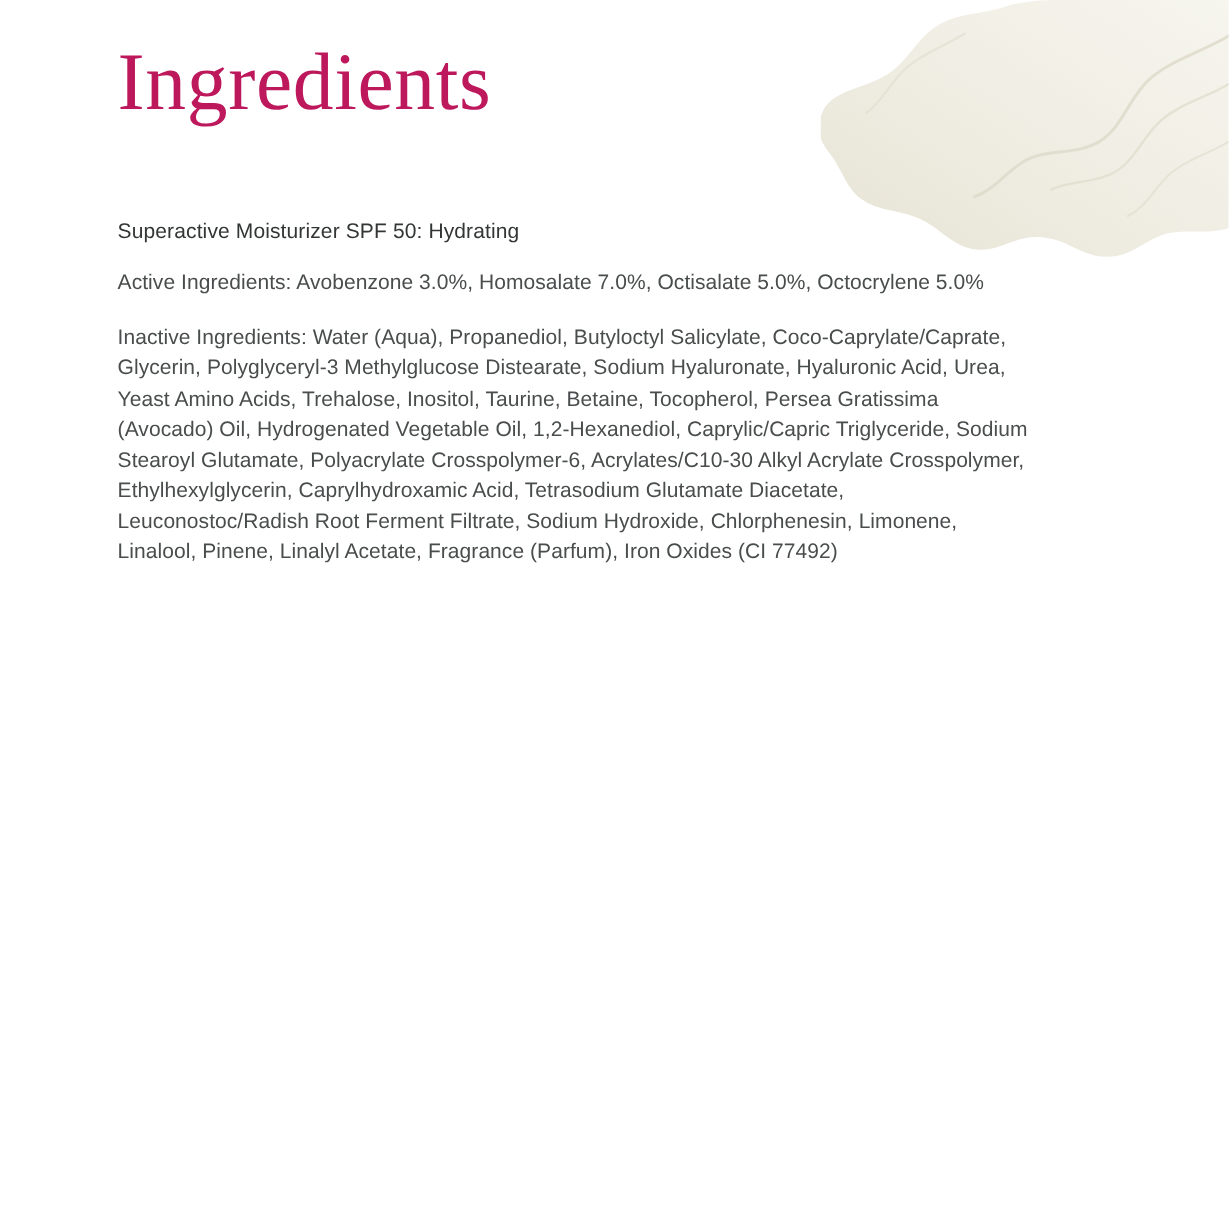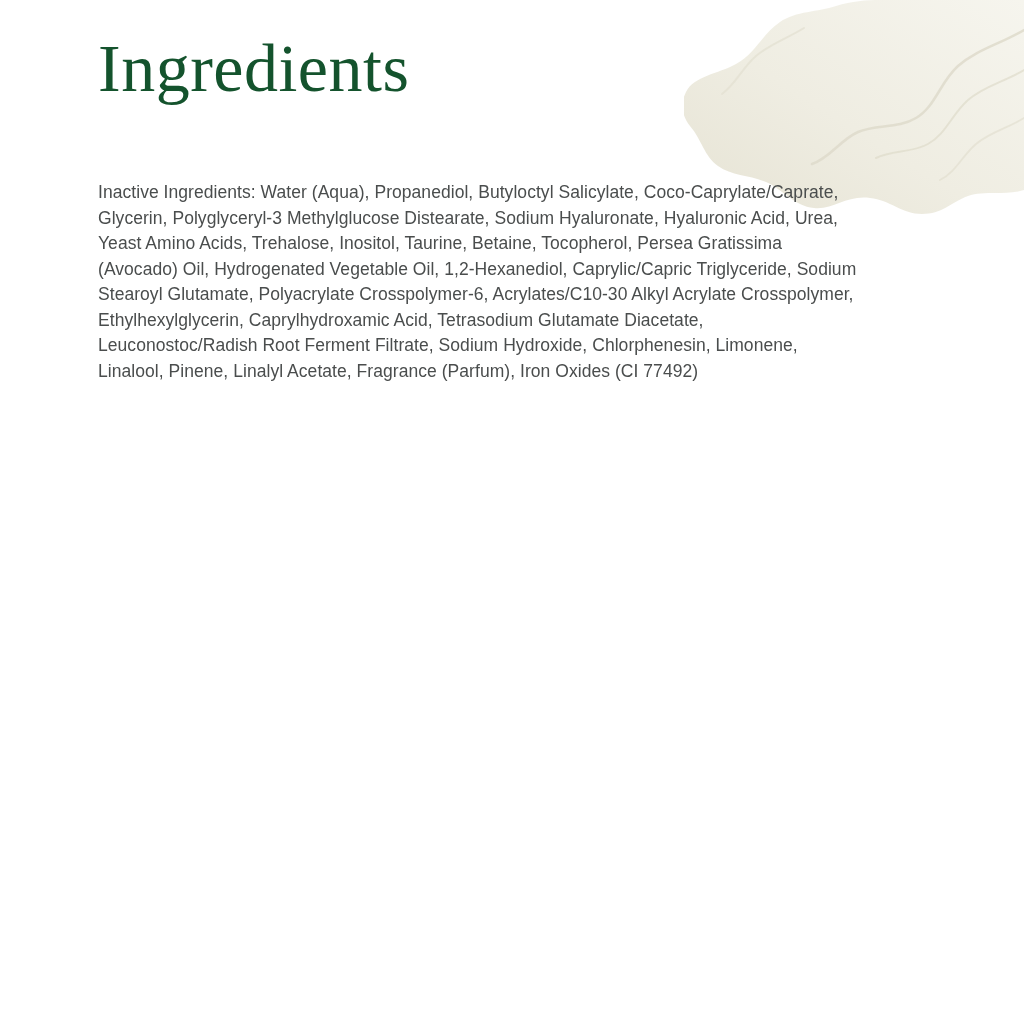--- a/index.html
+++ b/index.html
@@ -35,21 +35,21 @@
 
   .title {
     position: absolute;
     left: 98px;
     top: 34px;
     font-family: "Liberation Serif", serif;
     font-weight: 400;
     font-size: 68px;
     line-height: 1.0;
     letter-spacing: 0.5px;
-    color: #14532d;
+    color: #be185d;
     margin: 0;
   }
 
   .content {
     position: absolute;
     left: 98px;
     top: 180px;
     width: 780px;
   }
 
@@ -109,19 +109,21 @@
       <path d="M340 70 C320 82 300 86 284 100 C268 114 262 134 244 144
                C228 153 208 150 192 158" fill="none" stroke="#dedbcb" stroke-width="2" stroke-linecap="round" opacity="0.7"></path>
       <path d="M340 118 C324 128 306 132 292 144 C278 156 272 172 256 180" fill="none" stroke="#dedbcb" stroke-width="1.8" stroke-linecap="round" opacity="0.55"></path>
       <path d="M120 28 C104 38 86 44 72 56 C58 68 52 84 38 94" fill="none" stroke="#e3e0d1" stroke-width="2" stroke-linecap="round" opacity="0.75"></path>
     </svg>
   </div>
 
   <h1 class="title">Ingredients</h1>
 
   <div class="content">
+    <p class="product-name">Superactive Moisturizer SPF 50: Hydrating</p>
 
+    <p class="para active">Active Ingredients: Avobenzone 3.0%, Homosalate 7.0%, Octisalate 5.0%, Octocrylene 5.0%</p>
 
     <p class="para inactive">Inactive Ingredients: Water (Aqua), Propanediol, Butyloctyl Salicylate, Coco-Caprylate/Caprate, Glycerin, Polyglyceryl-3 Methylglucose Distearate, Sodium Hyaluronate, Hyaluronic Acid, Urea, Yeast Amino Acids, Trehalose, Inositol, Taurine, Betaine, Tocopherol, Persea Gratissima (Avocado) Oil, Hydrogenated Vegetable Oil, 1,2-Hexanediol, Caprylic/Capric Triglyceride, Sodium Stearoyl Glutamate, Polyacrylate Crosspolymer-6, Acrylates/C10-30 Alkyl Acrylate Crosspolymer, Ethylhexylglycerin, Caprylhydroxamic Acid, Tetrasodium Glutamate Diacetate, Leuconostoc/Radish Root Ferment Filtrate, Sodium Hydroxide, Chlorphenesin, Limonene, Linalool, Pinene, Linalyl Acetate, Fragrance (Parfum), Iron Oxides (CI 77492)</p>
   </div>
 
 
 </div>
 
 </body></html>

